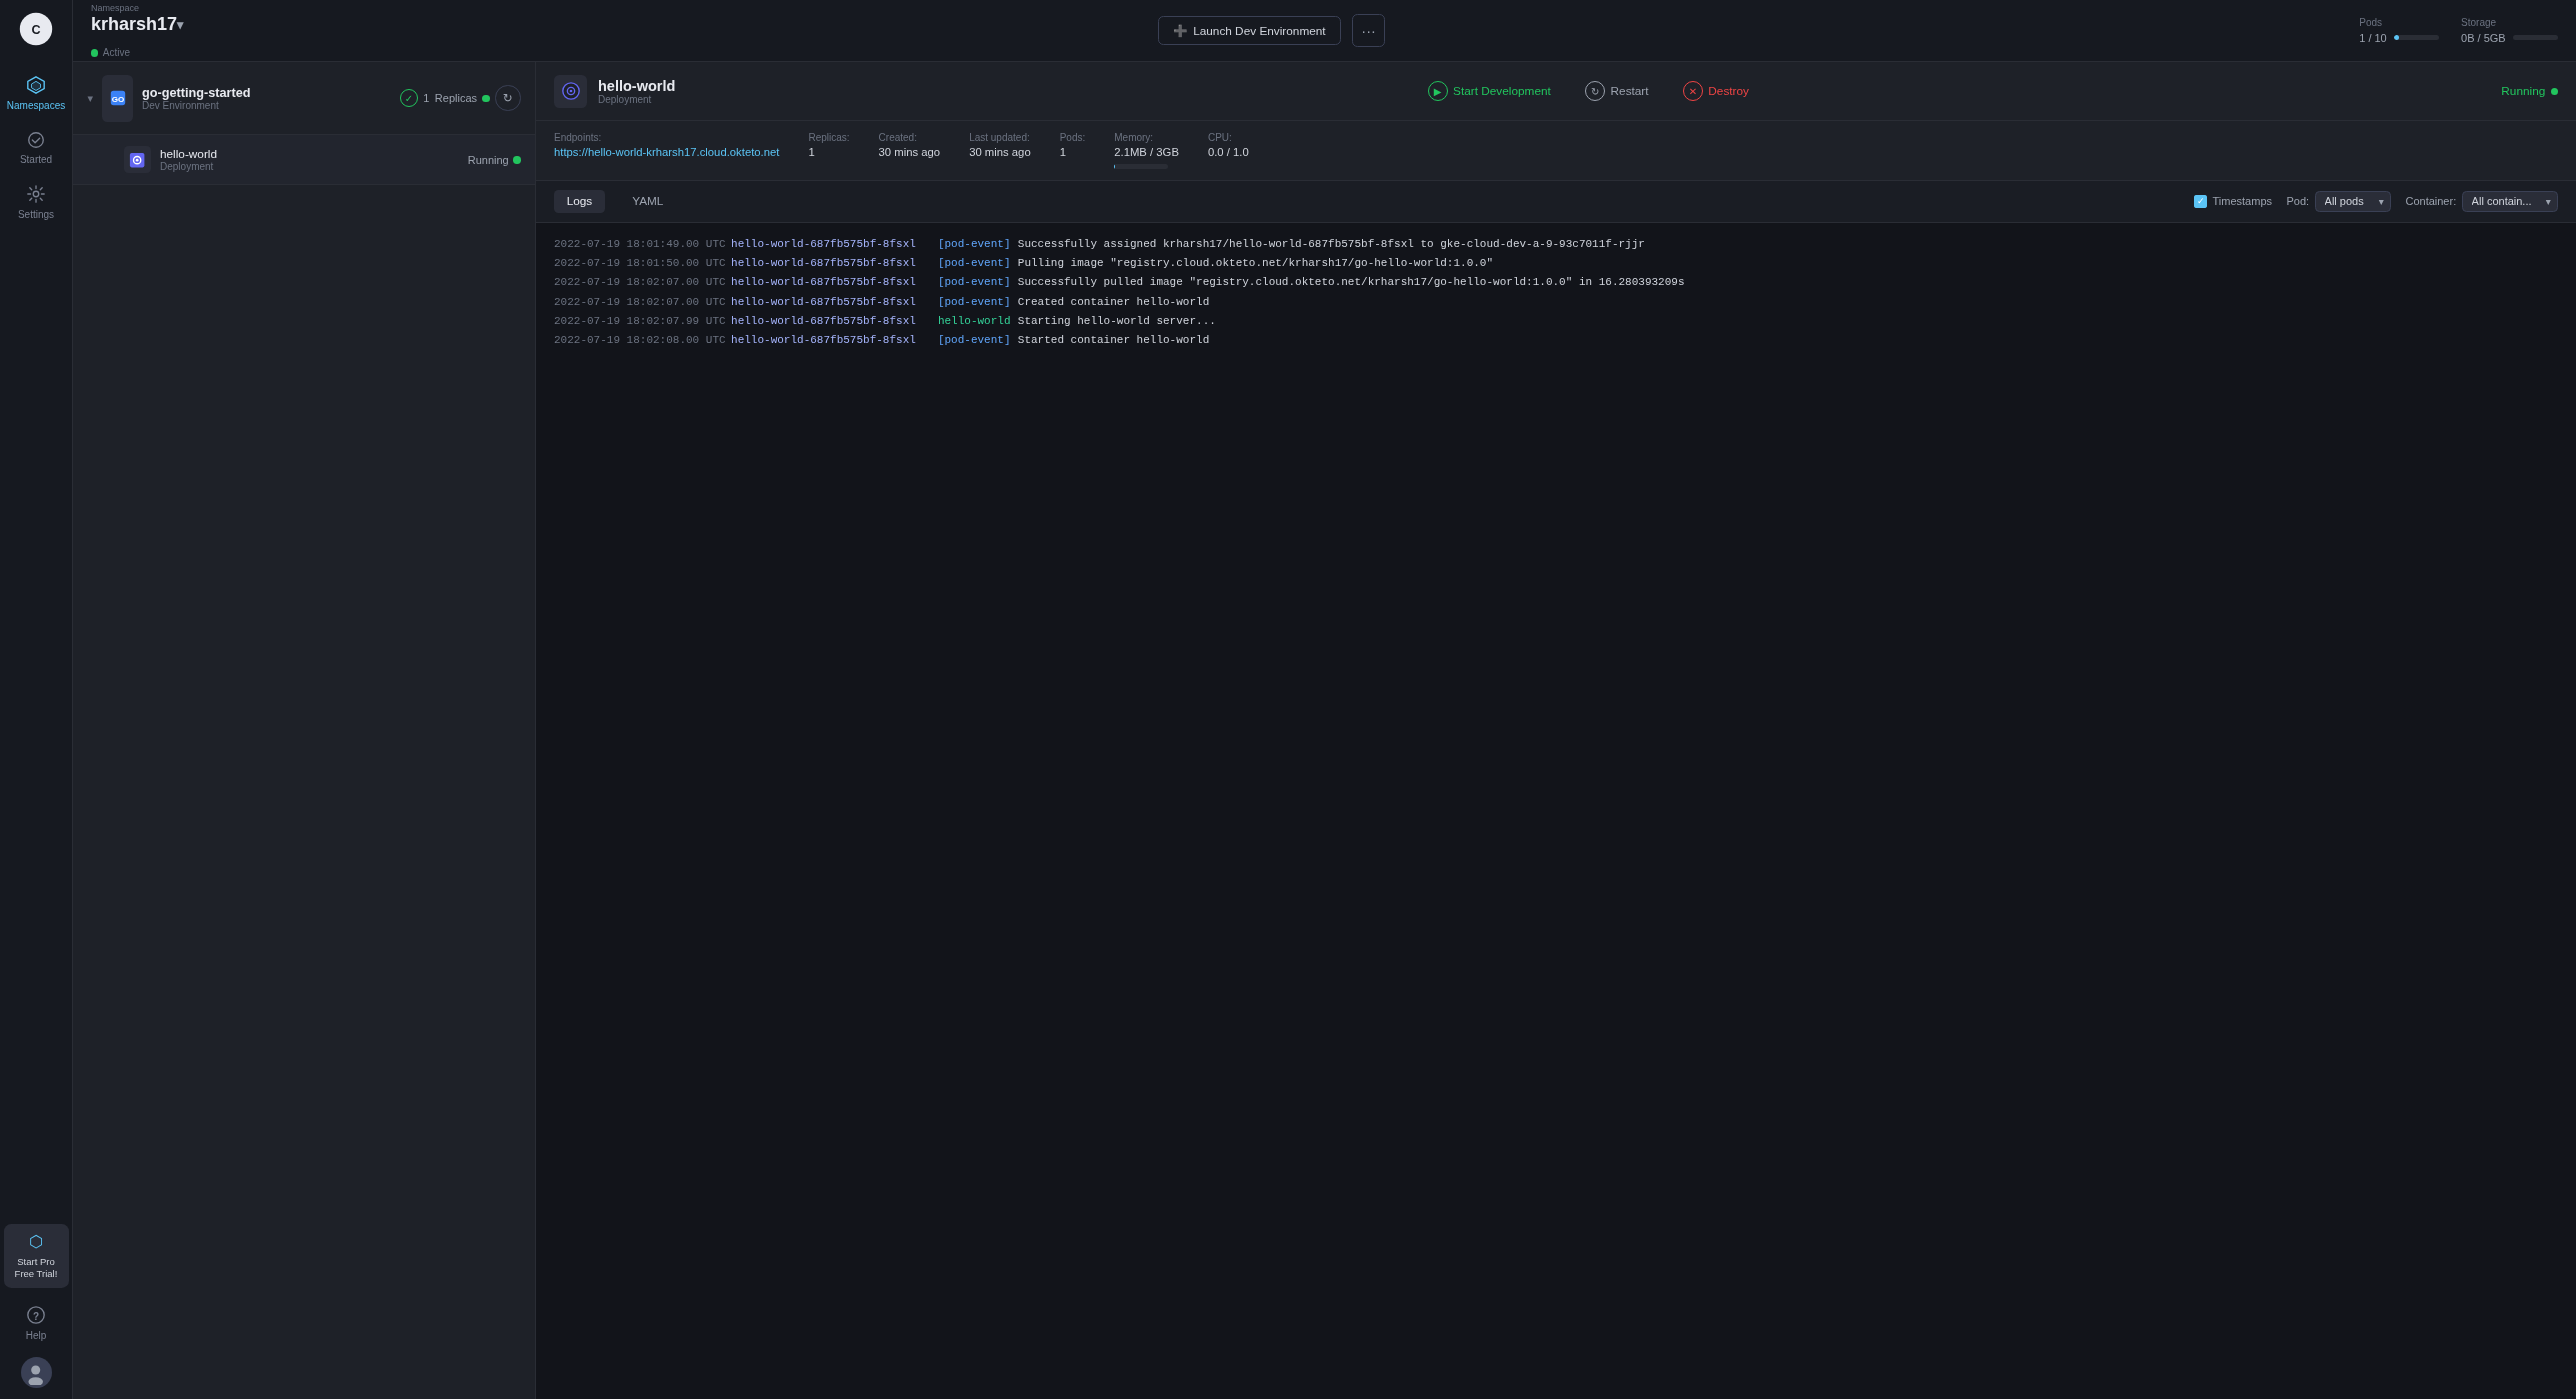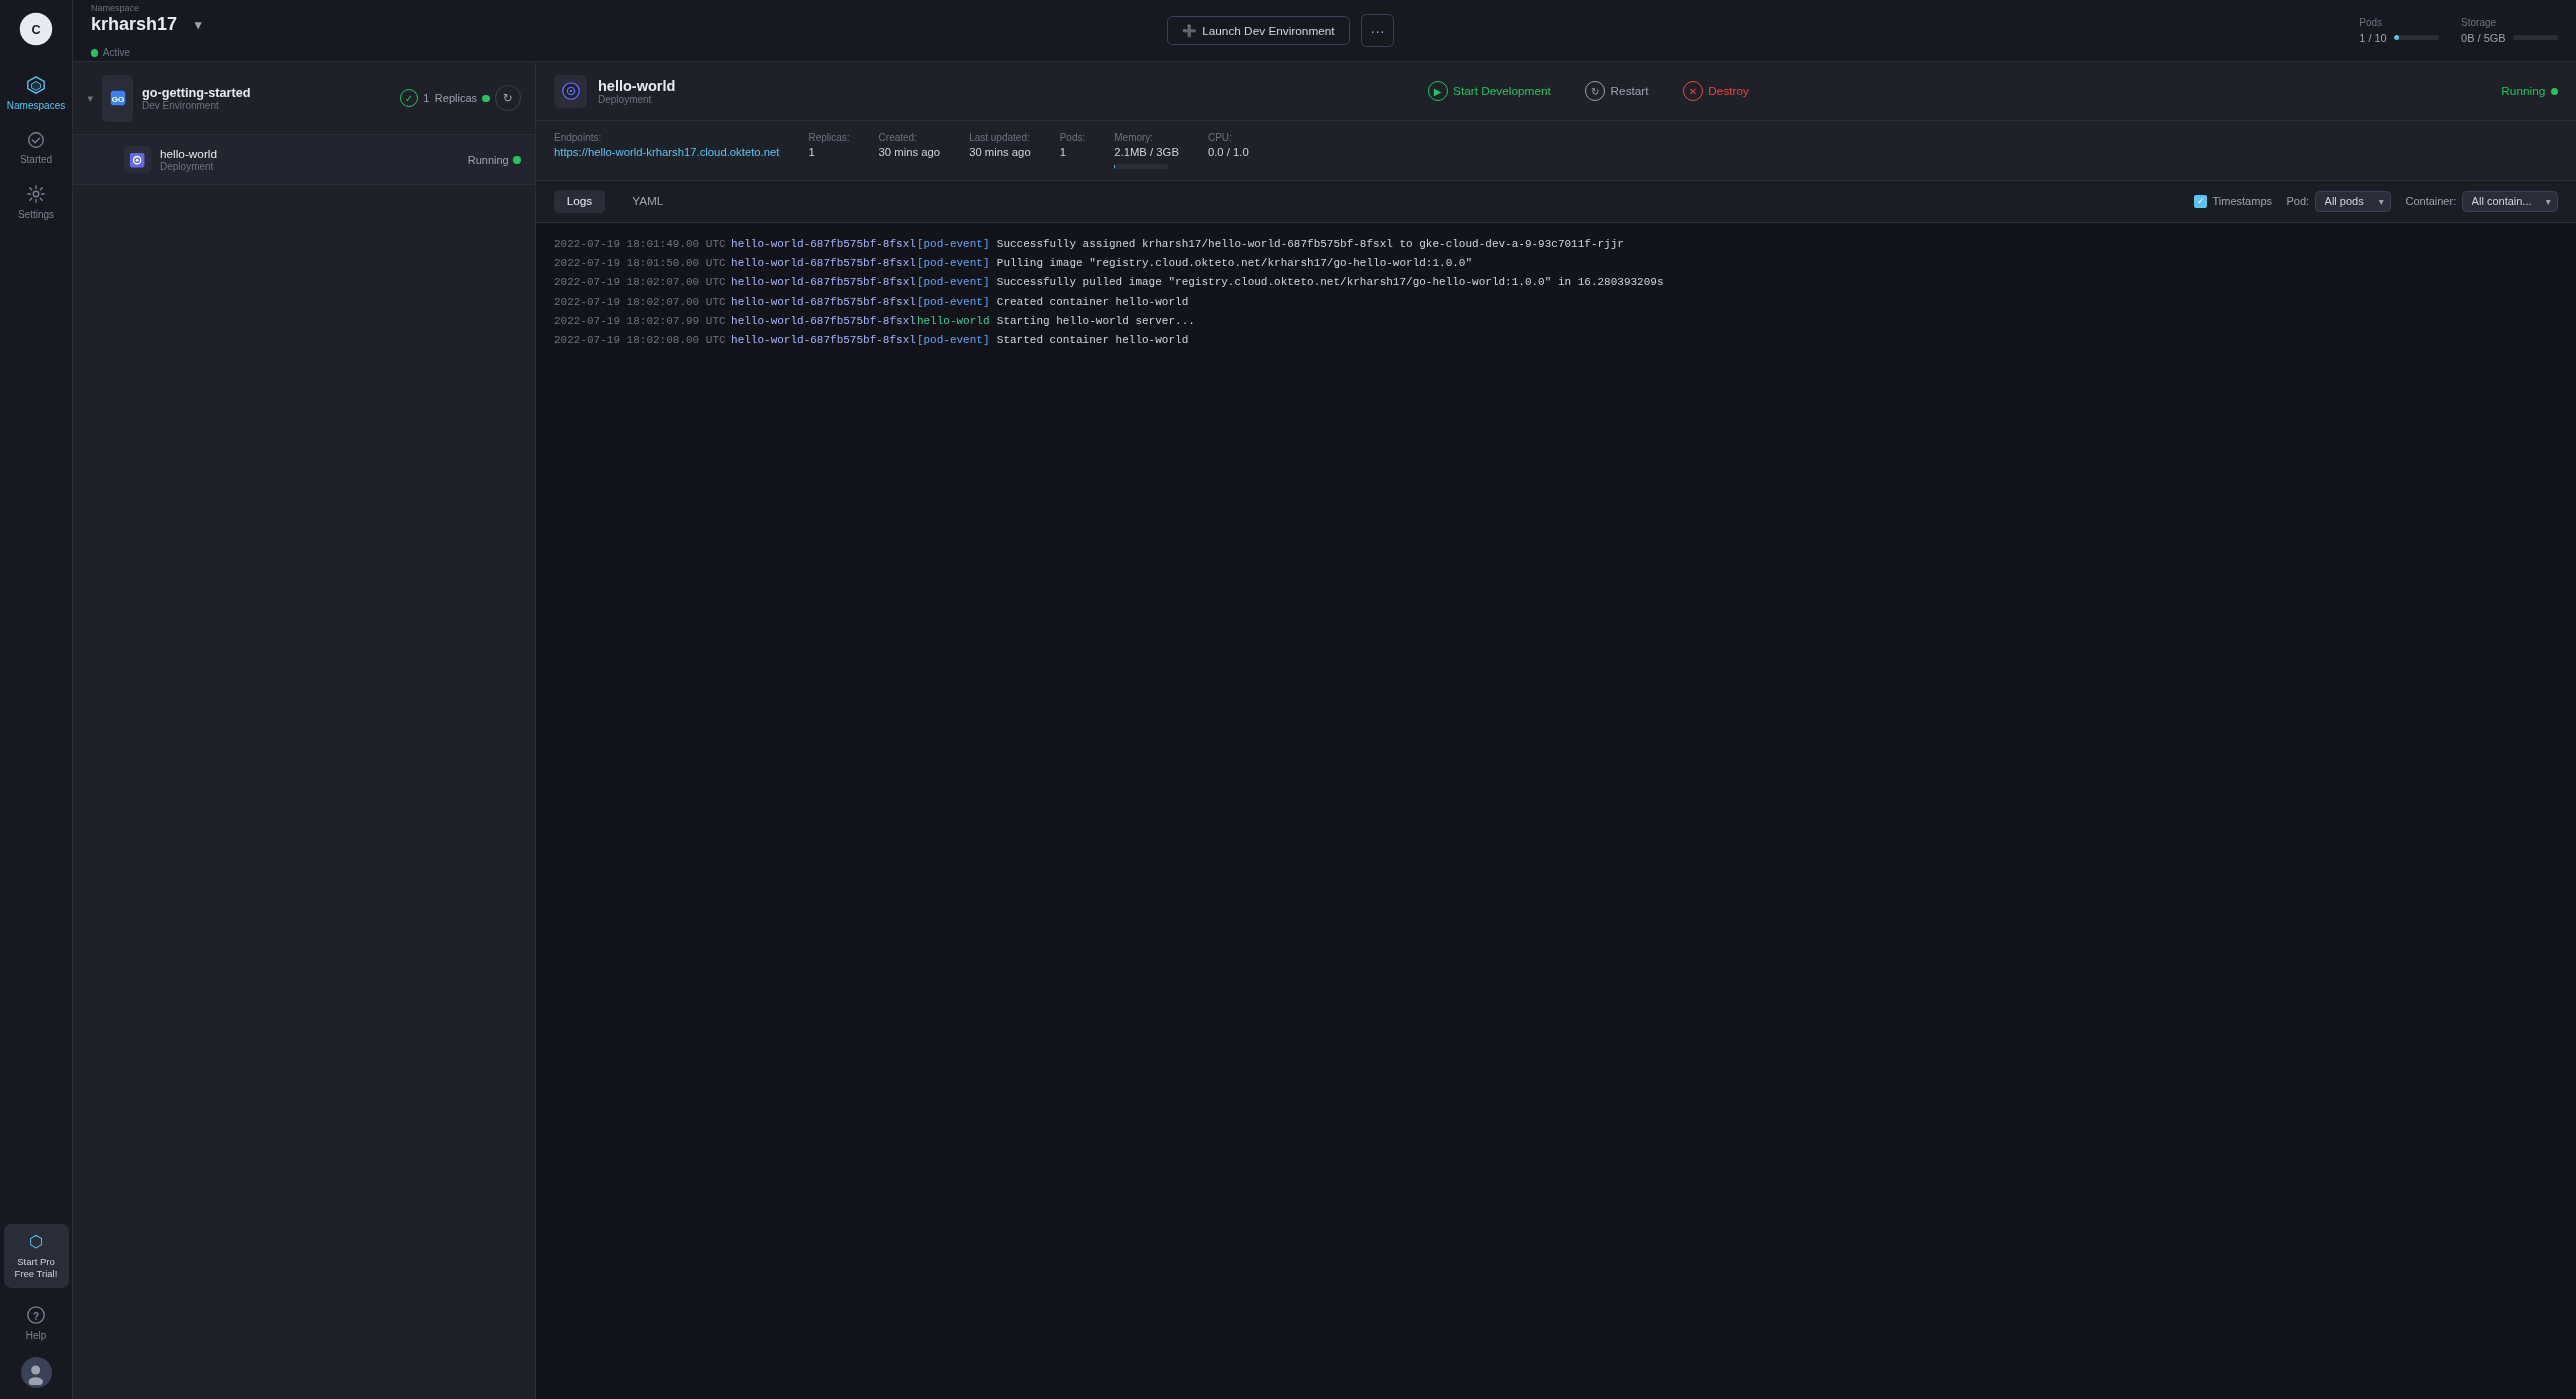--- a/index.html
+++ b/index.html
@@ -111,21 +111,21 @@
       flex-direction: column;
     }
     .namespace-label {
       font-size: 9px;
       color: #6b7280;
       margin-bottom: 1.8px;
     }
     .namespace-name {
       display: flex;
       align-items: center;
-      gap: 18px;
+      gap: 0;
       font-size: 18px;
       font-weight: 600;
       color: #e8eaf0;
       cursor: pointer;
     }
     .namespace-name .chevron {
       font-size: 12.7px;
       color: #9ca3af;
     }
     .active-badge {
@@ -559,21 +559,21 @@
       gap: 0;
       margin-bottom: 1.8px;
     }
     .log-ts {
       color: #6b7280;
       margin-right: 5.4px;
       white-space: nowrap;
     }
     .log-pod {
       color: #a5b4fc;
-      margin-right: 1px;
+      margin-right: 22px;
       white-space: nowrap;
     }
     .log-tag-event {
       color: #60a5fa;
       margin-right: 7.3px;
       white-space: nowrap;
     }
     .log-tag-app {
       color: #34d399;
       margin-right: 7.3px;

